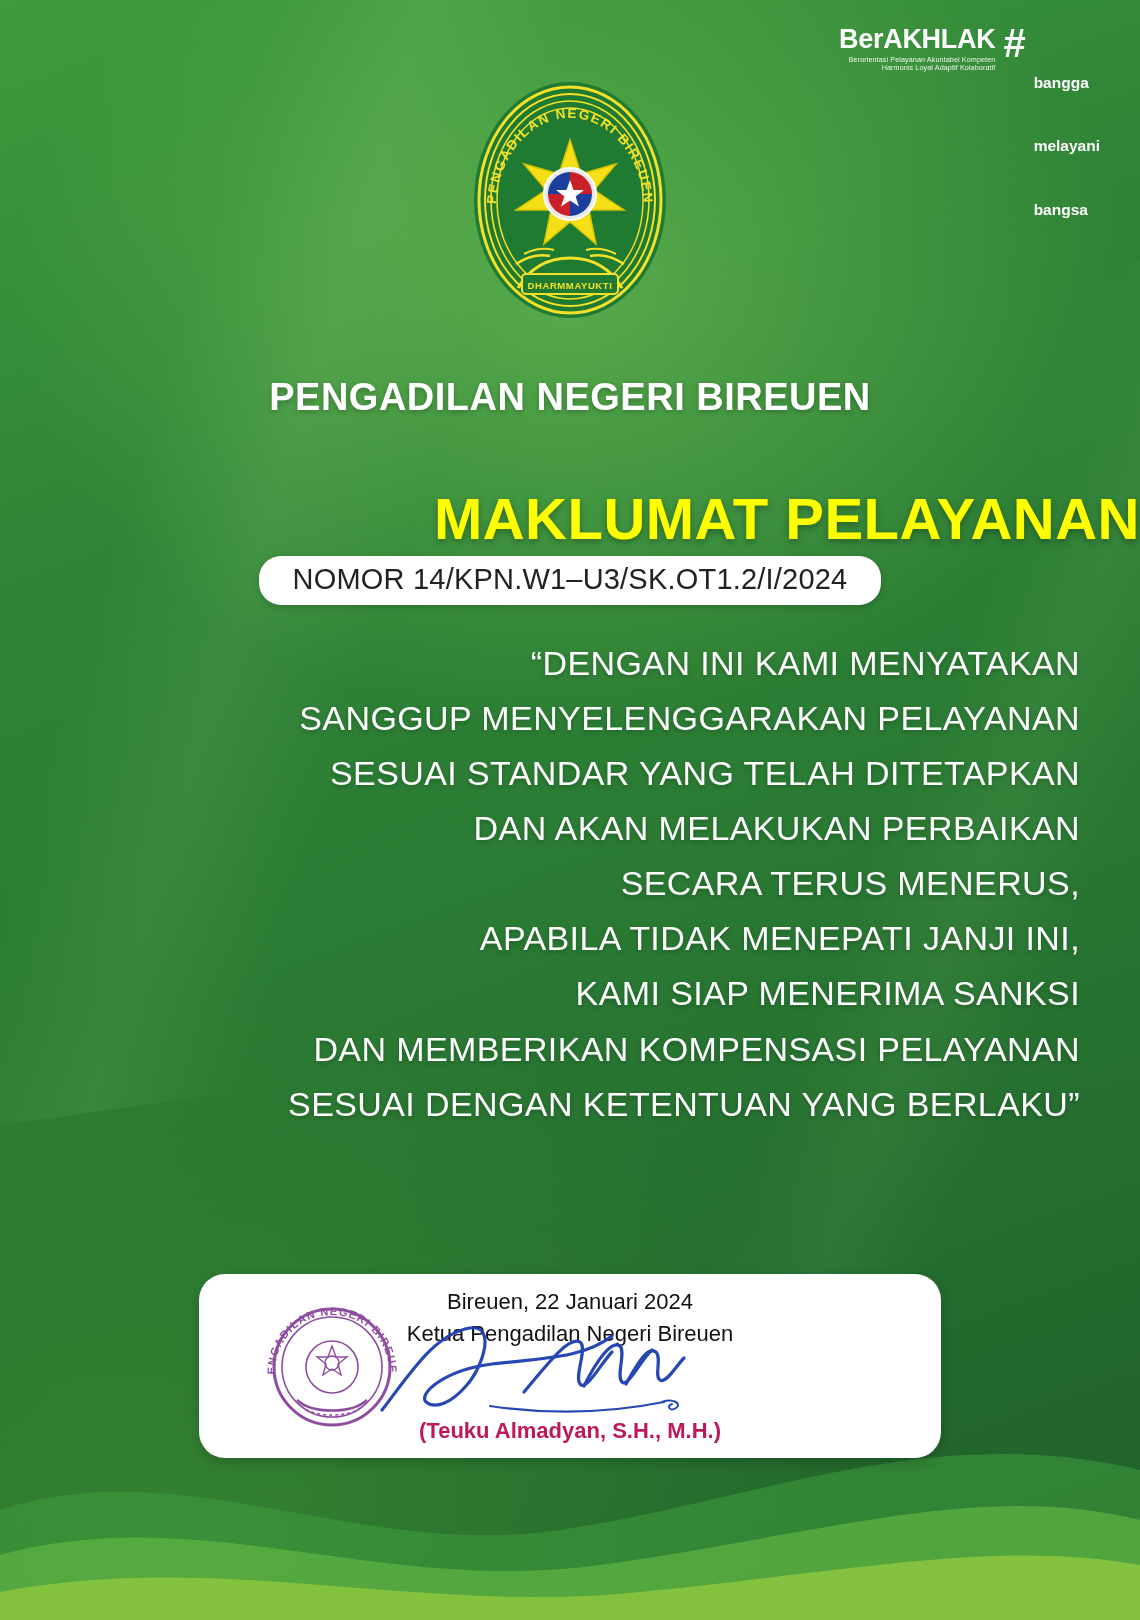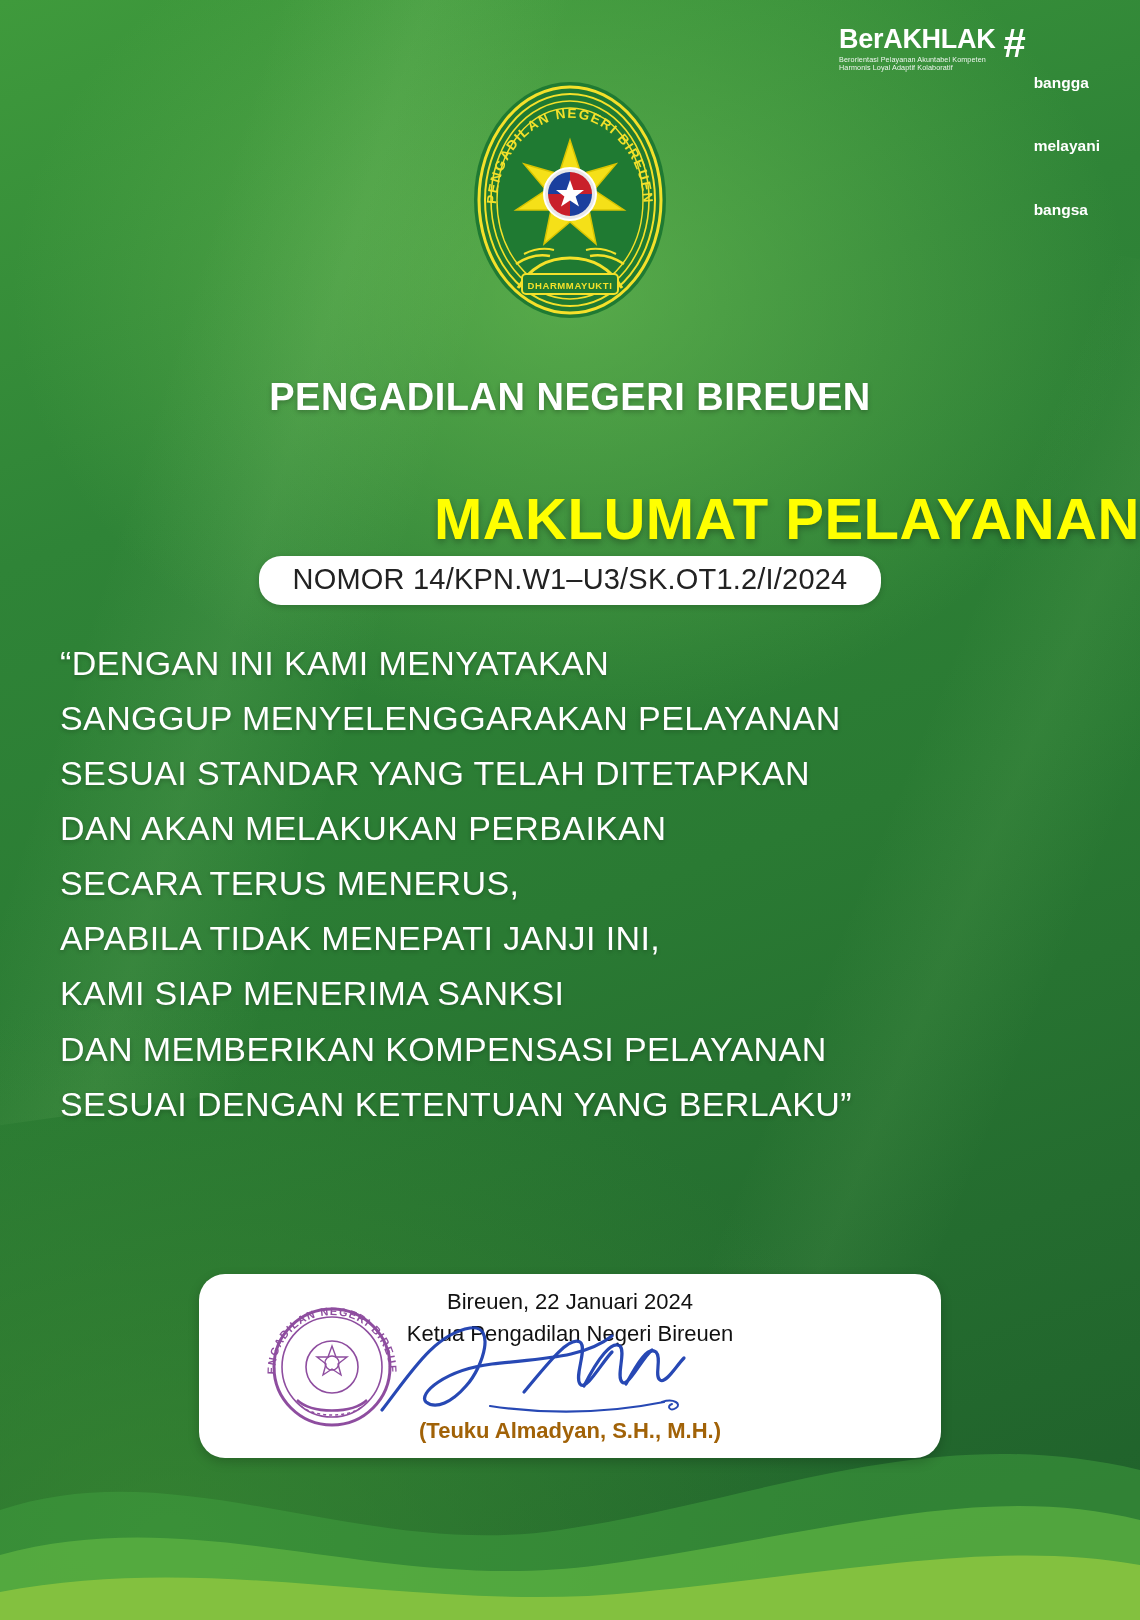--- a/index.html
+++ b/index.html
@@ -55,20 +55,21 @@
   .berakhlak {
     position: absolute;
     top: 26px;
     right: 40px;
     display: flex;
     align-items: flex-start;
     gap: 8px;
     color: #ffffff;
   }
   .berakhlak .ba-left {
+    text-align: right;
     line-height: 1;
   }
   .ba-word {
     font-size: 27px;
     font-weight: bold;
     letter-spacing: -0.3px;
     white-space: nowrap;
   }
   .ba-tag1, .ba-tag2 {
     font-size: 7.2px;
@@ -144,21 +145,21 @@
     font-size: 29px;
     letter-spacing: 0.2px;
     box-shadow: 0 2px 6px rgba(0,0,0,0.18);
   }
 
   .pledge {
     position: absolute;
     top: 636px;
     left: 60px;
     right: 60px;
-    text-align: left;
+    text-align: right;
     color: #ffffff;
   }
   .pledge .line {
     font-size: 34px;
     line-height: 1.62;
     letter-spacing: 0.4px;
     text-shadow: 0 2px 4px rgba(0,0,0,0.22);
     white-space: nowrap;
   }
 
@@ -183,21 +184,21 @@
   }
   .sign-text .l1 { font-size: 22px; line-height: 1.45; }
   .sign-text .l2 { font-size: 22px; line-height: 1.45; }
   .sign-name {
     position: absolute;
     left: 0; right: 0;
     bottom: 14px;
     text-align: center;
     font-size: 22px;
     font-weight: bold;
-    color: #a16207;
+    color: #be185d;
   }
   .stamp {
     position: absolute;
     left: 58px;
     top: 18px;
     width: 150px;
     height: 150px;
     opacity: 0.85;
   }
   .signature-ink {

